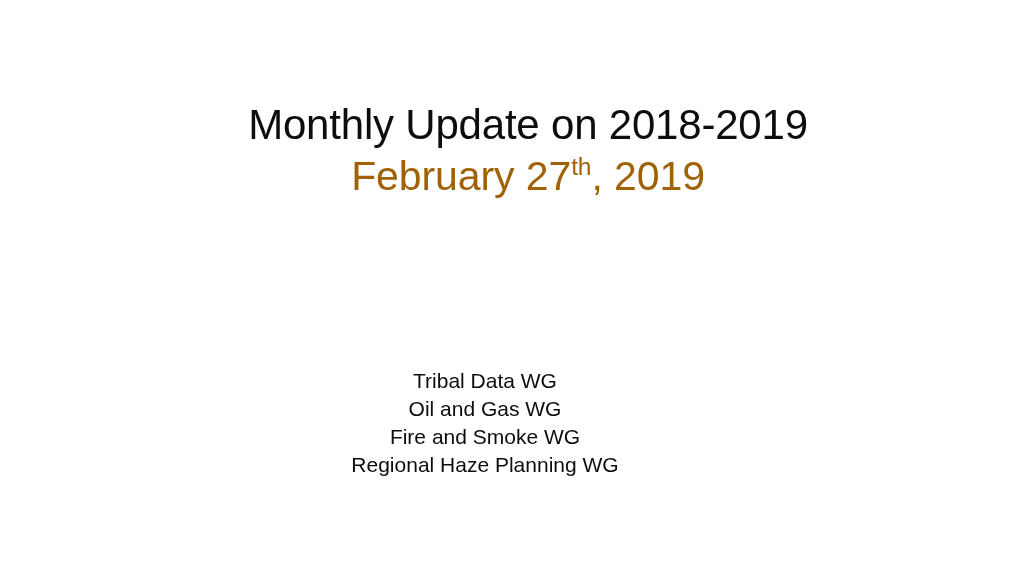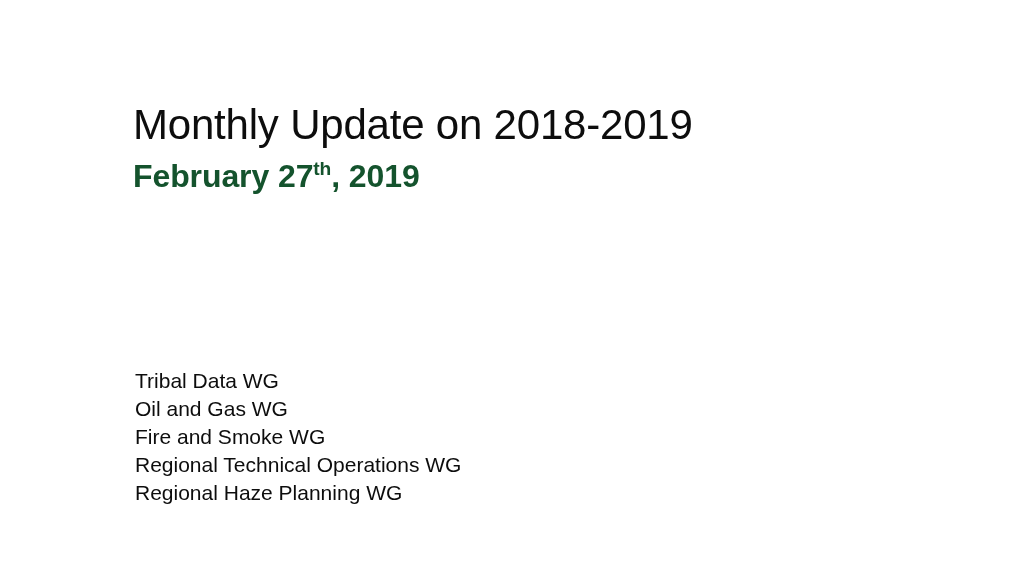--- a/index.html
+++ b/index.html
@@ -15,45 +15,46 @@
     color: #0d0d0d;
     overflow: hidden;
   }
 
   .slide {
     position: relative;
     width: 1024px;
     height: 480px;
     background: #ffffff;
     box-sizing: border-box;
+    text-align: center;
   }
 
   
   .title-block {
     position: absolute;
     left: 133px;
     top: 96px;
     width: 790px;
   }
 
   .title-line {
     font-size: 42px;
     line-height: 57px;
     font-weight: 400;
     letter-spacing: -0.2px;
     color: #0d0d0d;
     white-space: nowrap;
   }
 
   .subtitle-line {
-    font-size: 32px;
+    font-size: 41px;
     line-height: 46px;
-    font-weight: 700;
+    font-weight: 400;
     letter-spacing: -0.1px;
-    color: #14532d;
+    color: #a16207;
     white-space: nowrap;
   }
 
   .subtitle-line sup {
     font-size: 0.6em;
     vertical-align: super;
     line-height: 0;
   }
 
   
@@ -83,17 +84,16 @@
     <div class="subtitle-line">
       <span>February 27</span><sup>th</sup><span>, 2019</span>
     </div>
 
   </div>
 
   <div class="body-block">
     <div class="body-line">Tribal Data WG</div>
     <div class="body-line">Oil and Gas WG</div>
     <div class="body-line">Fire and Smoke WG</div>
-    <div class="body-line">Regional Technical Operations WG</div>
     <div class="body-line">Regional Haze Planning WG</div>
   </div>
 
 </div>
 
 </body></html>

